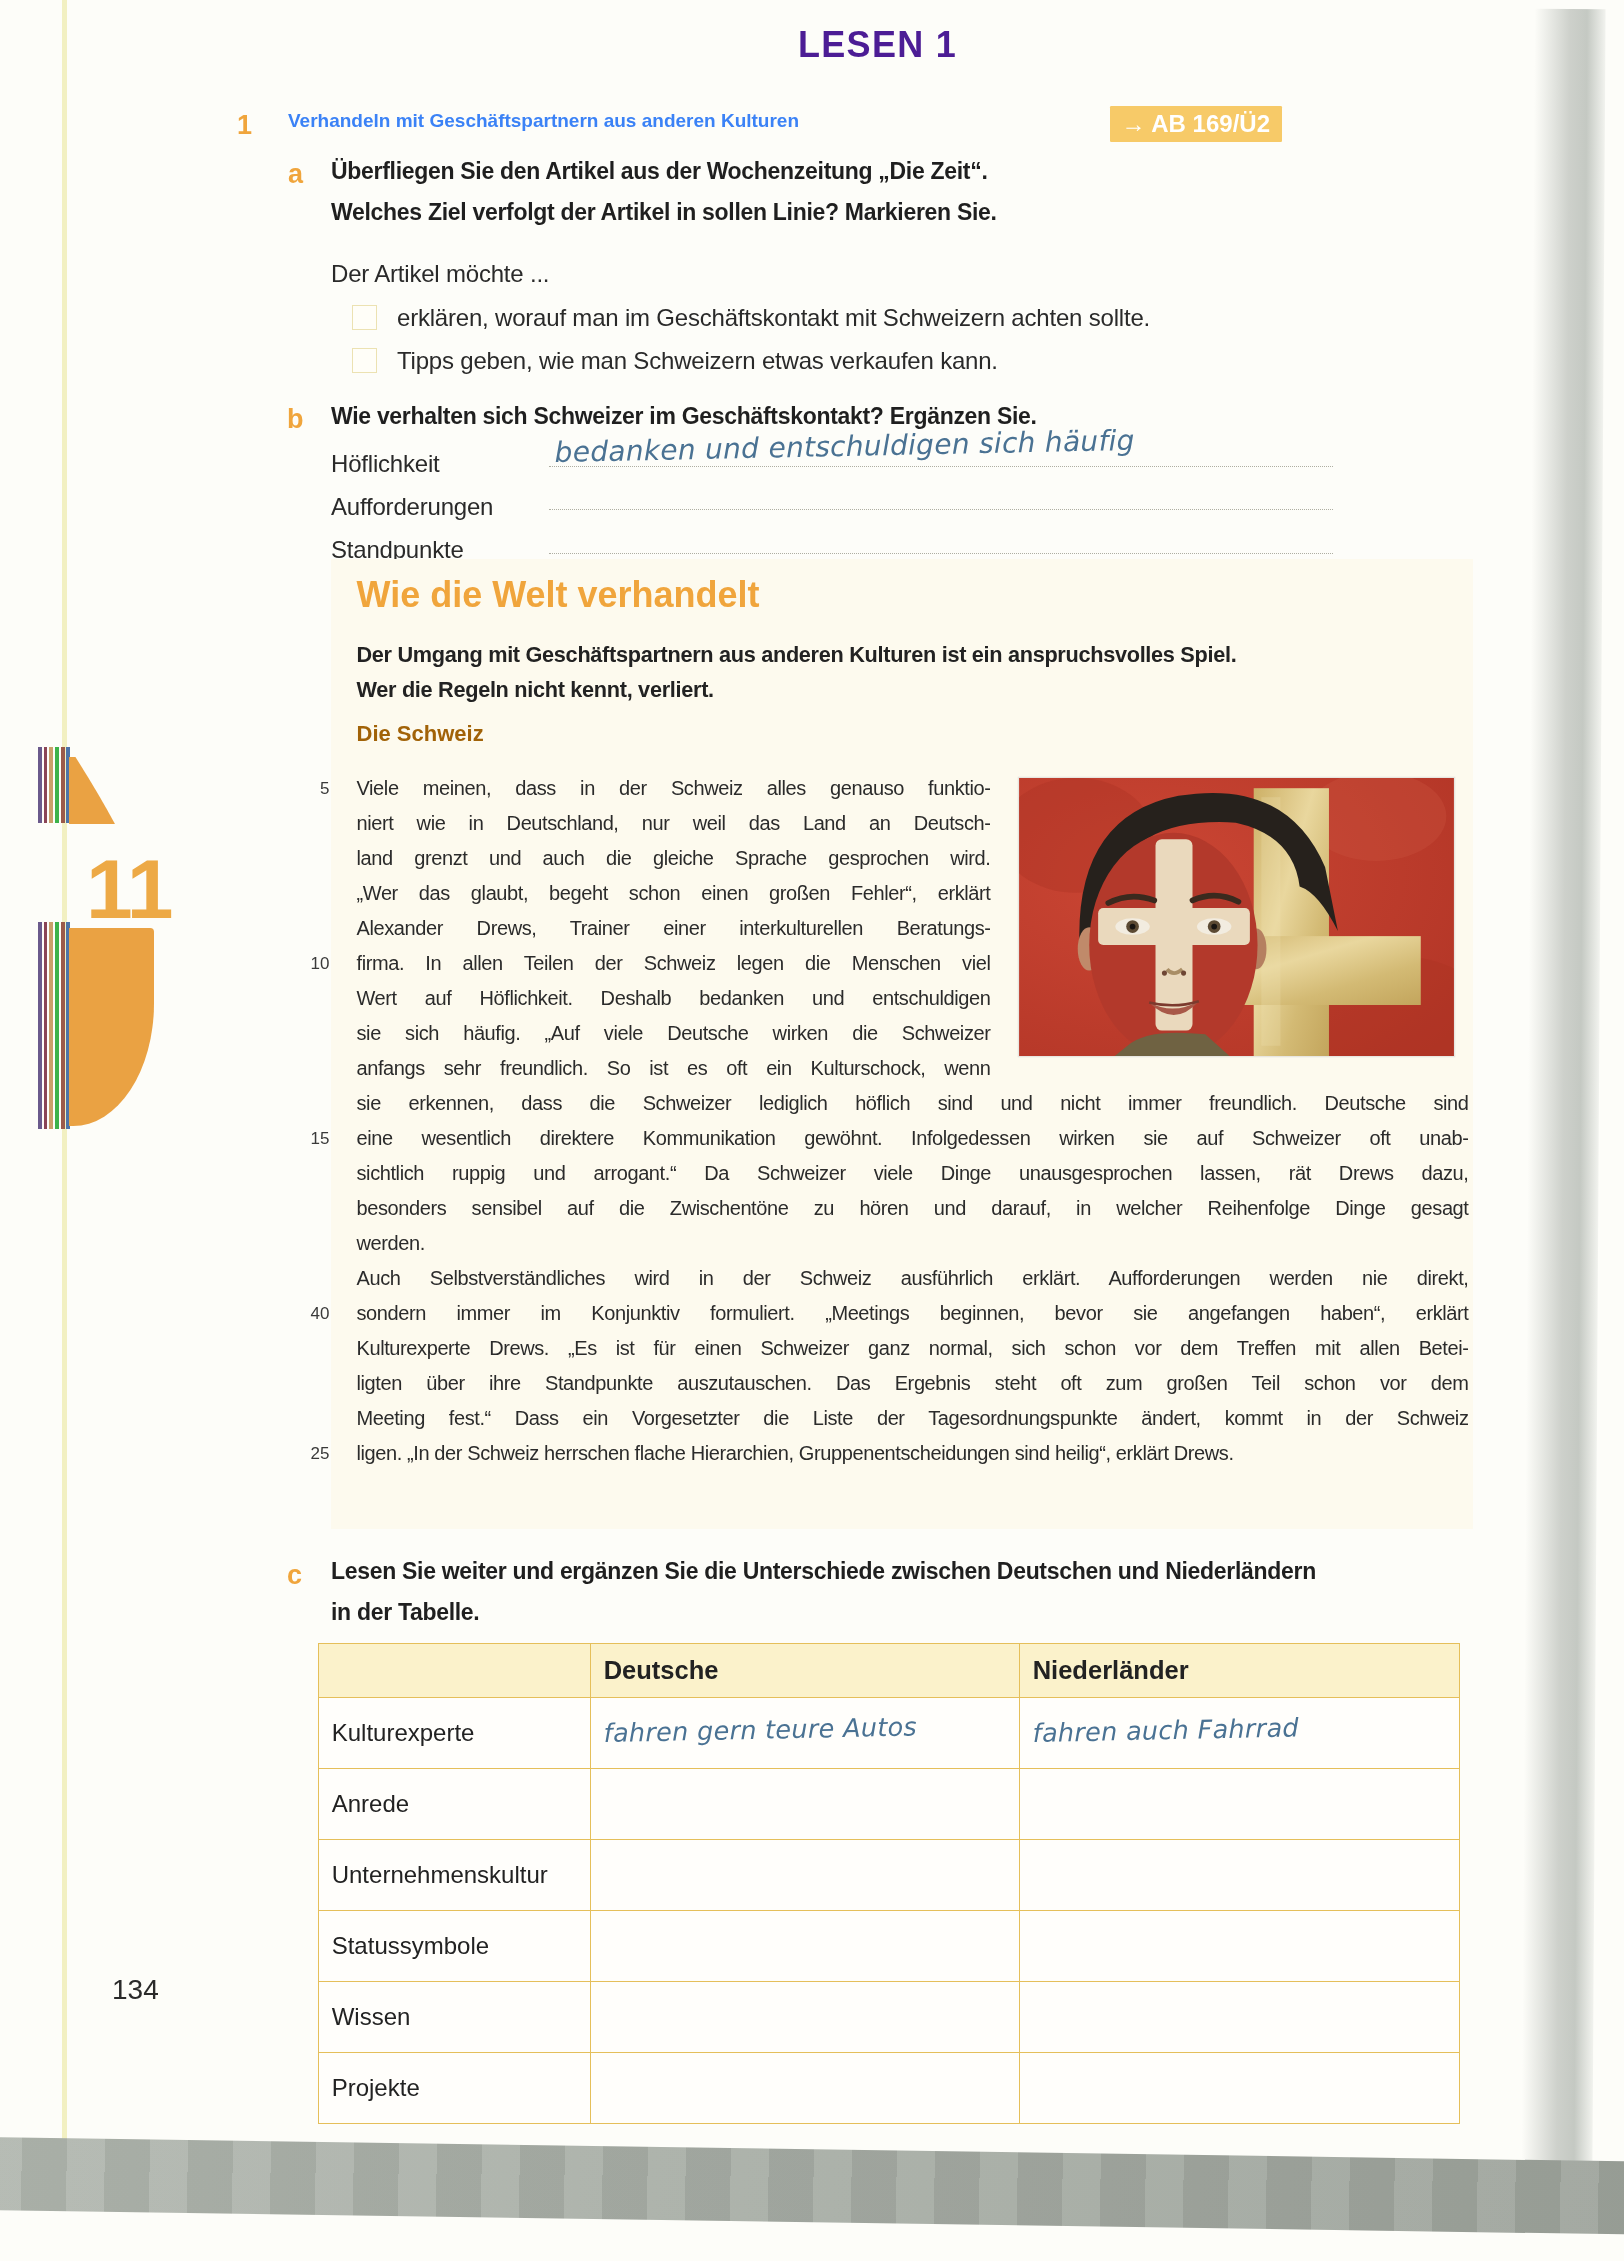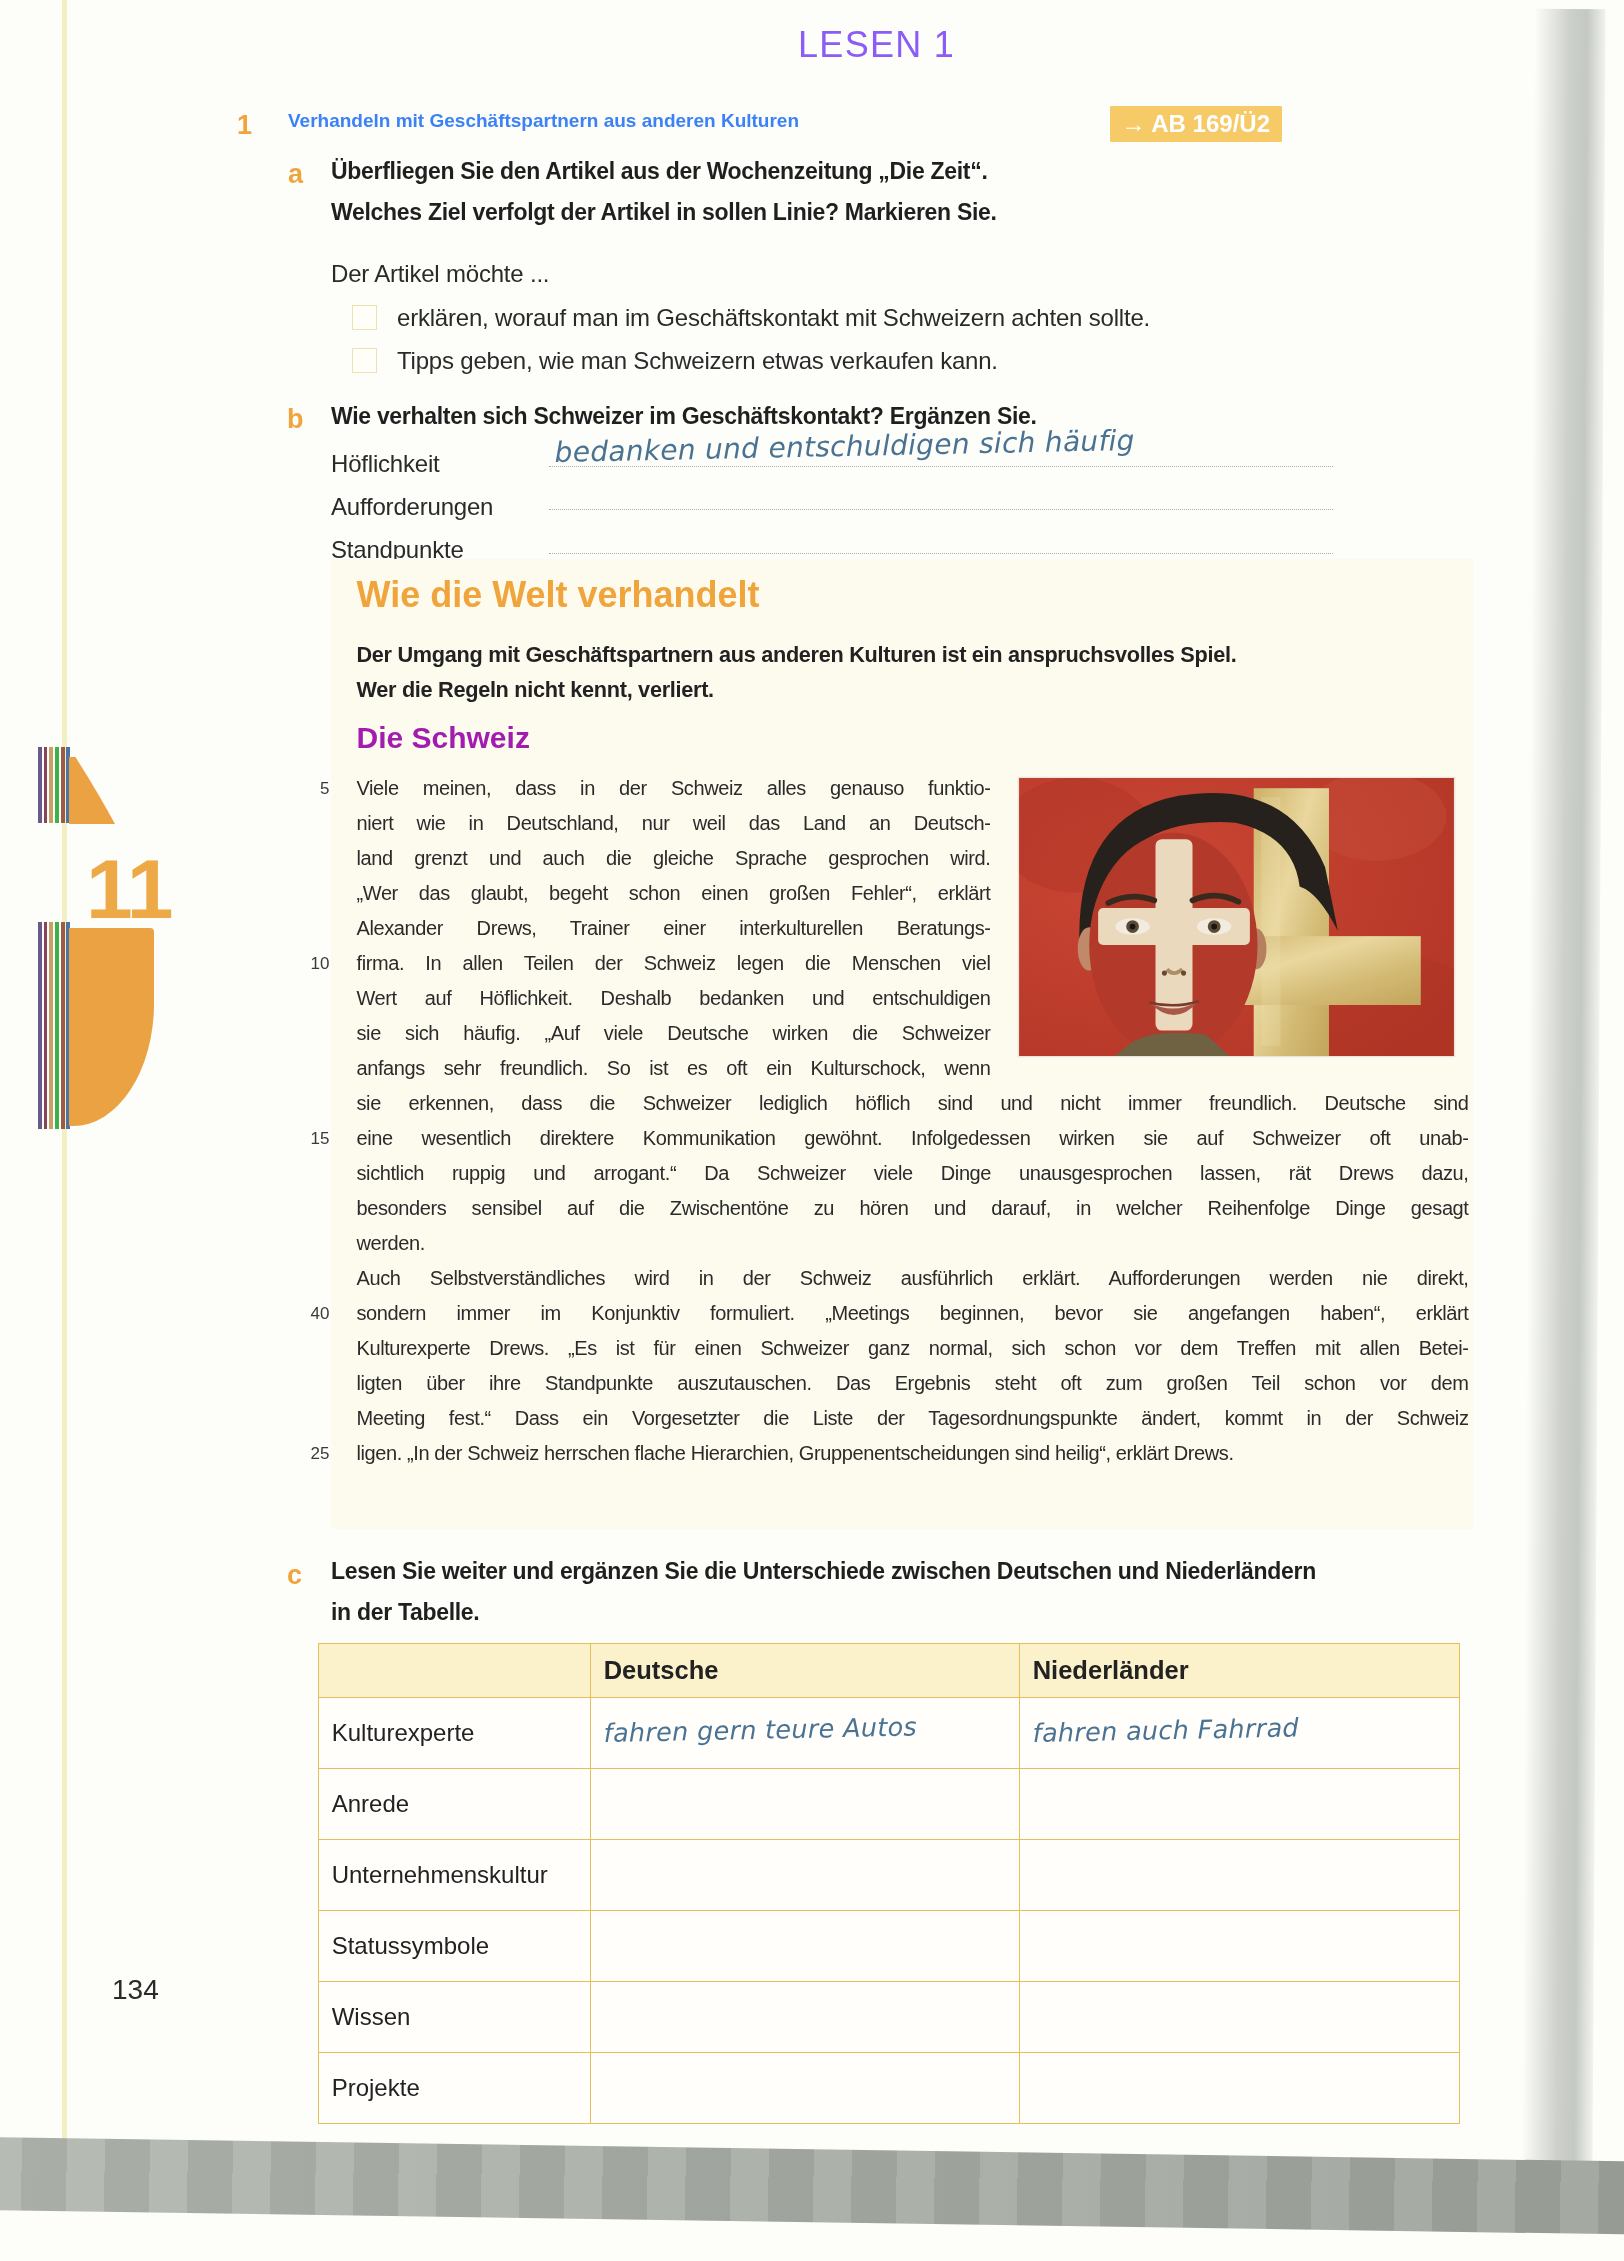--- a/index.html
+++ b/index.html
@@ -40,21 +40,21 @@
   
   .stripes { display: flex; gap: 1.9px; }
   .stripes .s { width: 3.8px; height: 100%; }
   .chapter-num {
     font-size: 84px; font-weight: 700; color: #eda945;
     letter-spacing: -1.3px; line-height: 1;
   }
 
   
   .lesen-title {
-    font-size: 36px; font-weight: 400; color: #8b5cf6; letter-spacing: 1.3px;
+    font-size: 36px; font-weight: 700; color: #4c1d95; letter-spacing: 1.3px;
   }
   .task-num, .part-label { color: #f0a53c; font-weight: 700; }
   .task-title { font-size: 19px; font-weight: 700; color: #3b82f6; white-space: nowrap; }
   .ab-badge {
     background: #f7ca68; color: #ffffff; font-weight: 700; font-size: 24px;
     padding: 3.8px 11.5px; white-space: nowrap; border-radius: 1.3px;
   }
   .instr { font-size: 23px; font-weight: 700; color: #1f1f1f; white-space: nowrap; letter-spacing: -0.3px; }
   .plain { font-size: 24px; font-weight: 400; color: #2a2a2a; white-space: nowrap; letter-spacing: -0.2px; }
 
@@ -74,21 +74,21 @@
     white-space: nowrap; letter-spacing: 0.3px;
     transform: rotate(-1.2deg); transform-origin: left bottom;
     display: inline-block;
   }
   .handwriting.small { font-size: 25.5px; }
 
   
   .article-box { background: #fdfaee; }
   .article-title { font-size: 36px; font-weight: 700; color: #f0a53c; white-space: nowrap; }
   .article-intro { font-size: 21.7px; font-weight: 700; color: #222; white-space: nowrap; letter-spacing: -0.3px; line-height: 36px; }
-  .article-subhead { font-size: 30px; font-weight: 700; color: #a21caf; white-space: nowrap; }
+  .article-subhead { font-size: 22px; font-weight: 700; color: #a16207; white-space: nowrap; }
   .art-line {
     position: relative; height: 35px; font-size: 20px; color: #2b2b2b;
     letter-spacing: -0.4px; text-align: justify; text-align-last: justify;
     line-height: 35px; overflow: visible;
   }
   .art-line.no-just { text-align-last: left; }
   .art-line .lnum {
     position: absolute; left: -59px; top: 0; width: 32px;
     font-size: 17px; color: #3a3a3a; text-align: right; letter-spacing: 0;
     text-align-last: right;

